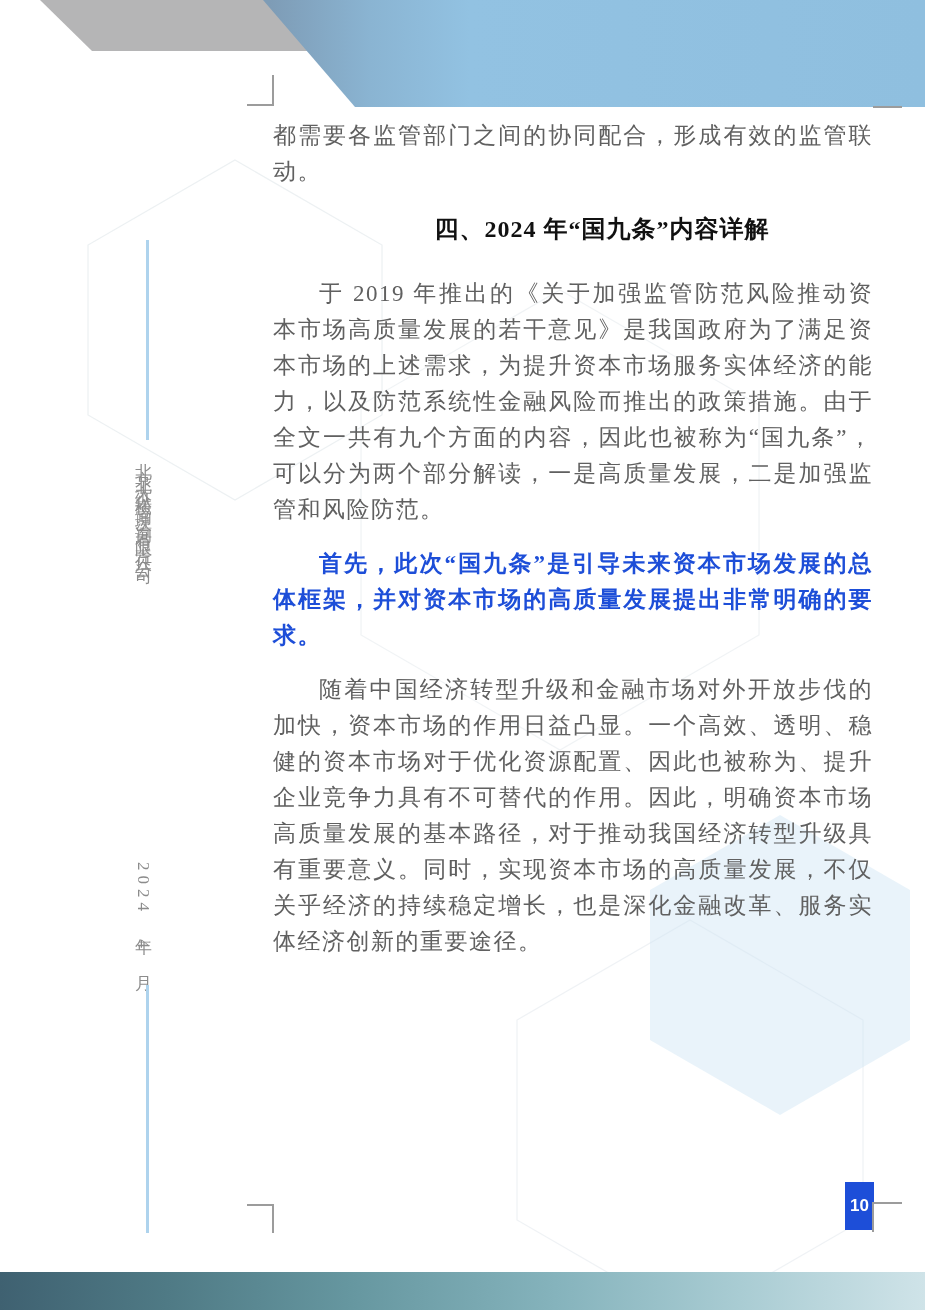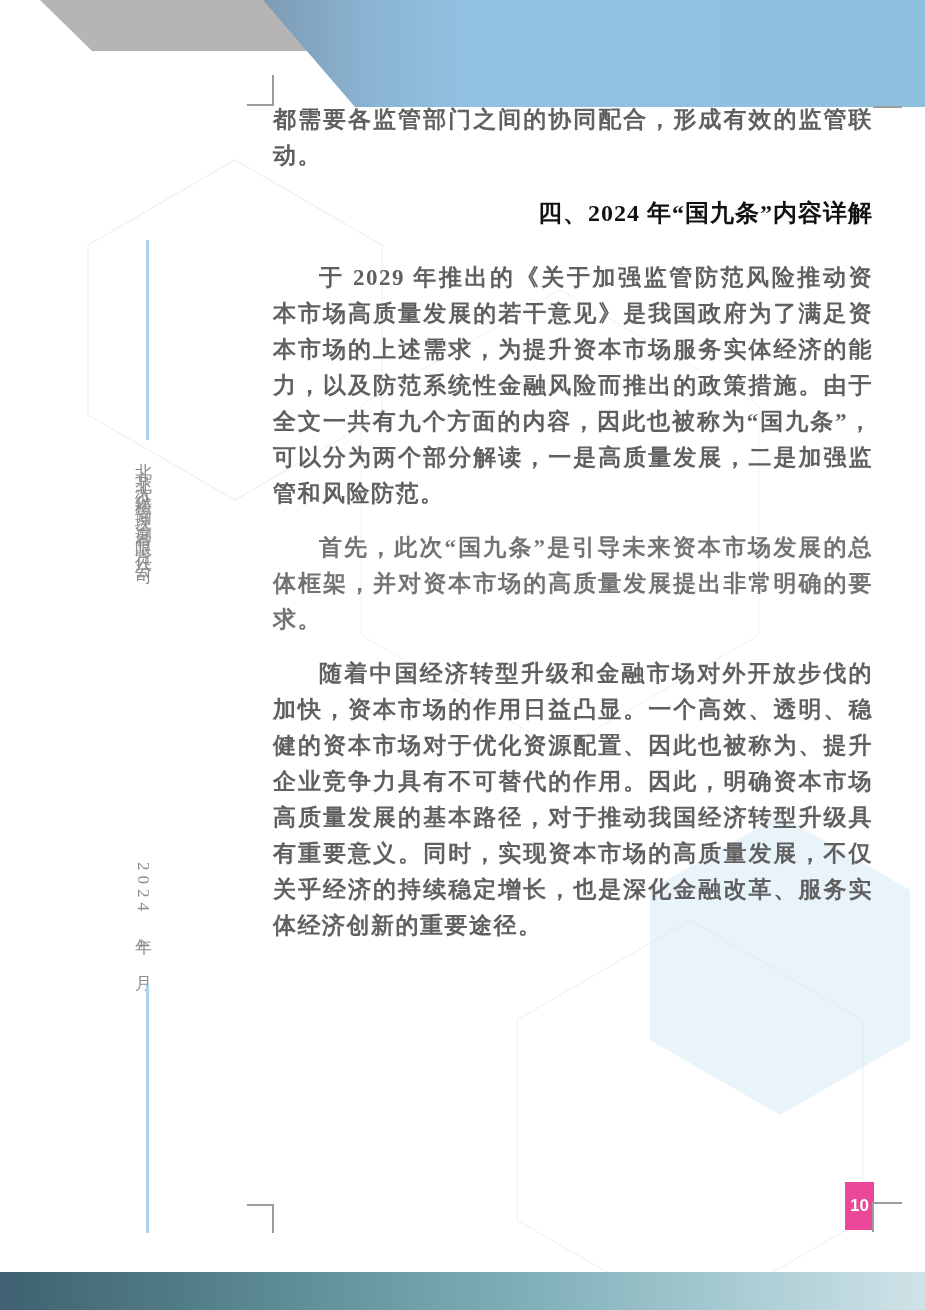--- a/index.html
+++ b/index.html
@@ -40,32 +40,32 @@
     font-size:17px; letter-spacing:7px; white-space:nowrap;
   }
   .v-company { top:450px; }
   .v-date    { top:862px; letter-spacing:5px; }
   
   .content {
     position:absolute; left:273px; top:102px; width:600px; z-index:3;
     font-size:23px; line-height:36px; letter-spacing:1.5px;
     color:#606060; text-align:justify;
   }
-  .content p { margin:0 0 18px 0;font-weight:bold; }
+  .content p { margin:16px 0 18px 0; }
   .p-indent { text-indent:2em; }
-  .p-bold   { font-weight:bold; color:#737373; }
+  .p-bold   { font-weight:bold; color:#1d4ed8; }
   .sec-heading {
     margin:12px 0 26px 0; padding-left:58px;
     font-size:24px; line-height:42px; font-weight:bold;
-    color:#111111; letter-spacing:1px; text-align:right;
+    color:#111111; letter-spacing:1px; text-align:center;
   }
   
   .page-badge {
     position:absolute; left:845px; top:1182px; width:29px; height:48px; z-index:3;
-    background:#ec4899; color:#ffffff;
+    background:#1d4ed8; color:#ffffff;
     display:flex; align-items:center; justify-content:center;
     font-family:"Liberation Sans","DejaVu Sans",sans-serif;
     font-size:17px; font-weight:bold;
   }
   
   .footer-band {
     position:absolute; left:0; top:1272px; width:925px; height:38px; z-index:2;
     background:linear-gradient(90deg,#3f6171 0%,#4f7a85 18%,#6697a0 38%,#85b3bc 60%,#a9ccd3 80%,#cfe3e8 100%);
   }
 </style>
@@ -93,21 +93,21 @@
   <div class="mark m-br-v"></div>
 
   <div class="side-line sl-top"></div>
   <div class="v-text v-company">北京北大纵横管理咨询有限责任公司</div>
   <div class="v-text v-date">2024 年 4 月</div>
   <div class="side-line sl-bot"></div>
 
   <div class="content">
     <p>都需要各监管部门之间的协同配合，形成有效的监管联动。</p>
     <h2 class="sec-heading">四、2024 年“国九条”内容详解</h2>
-    <p class="p-indent">于 2029 年推出的《关于加强监管防范风险推动资本市场高质量发展的若干意见》是我国政府为了满足资本市场的上述需求，为提升资本市场服务实体经济的能力，以及防范系统性金融风险而推出的政策措施。由于全文一共有九个方面的内容，因此也被称为“国九条”，可以分为两个部分解读，一是高质量发展，二是加强监管和风险防范。</p>
+    <p class="p-indent">于 2019 年推出的《关于加强监管防范风险推动资本市场高质量发展的若干意见》是我国政府为了满足资本市场的上述需求，为提升资本市场服务实体经济的能力，以及防范系统性金融风险而推出的政策措施。由于全文一共有九个方面的内容，因此也被称为“国九条”，可以分为两个部分解读，一是高质量发展，二是加强监管和风险防范。</p>
     <p class="p-indent p-bold">首先，此次“国九条”是引导未来资本市场发展的总体框架，并对资本市场的高质量发展提出非常明确的要求。</p>
     <p class="p-indent">随着中国经济转型升级和金融市场对外开放步伐的加快，资本市场的作用日益凸显。一个高效、透明、稳健的资本市场对于优化资源配置、因此也被称为、提升企业竞争力具有不可替代的作用。因此，明确资本市场高质量发展的基本路径，对于推动我国经济转型升级具有重要意义。同时，实现资本市场的高质量发展，不仅关乎经济的持续稳定增长，也是深化金融改革、服务实体经济创新的重要途径。</p>
   </div>
 
   <div class="page-badge">10</div>
 
   <div class="footer-band"></div>
 
 </div>
 

